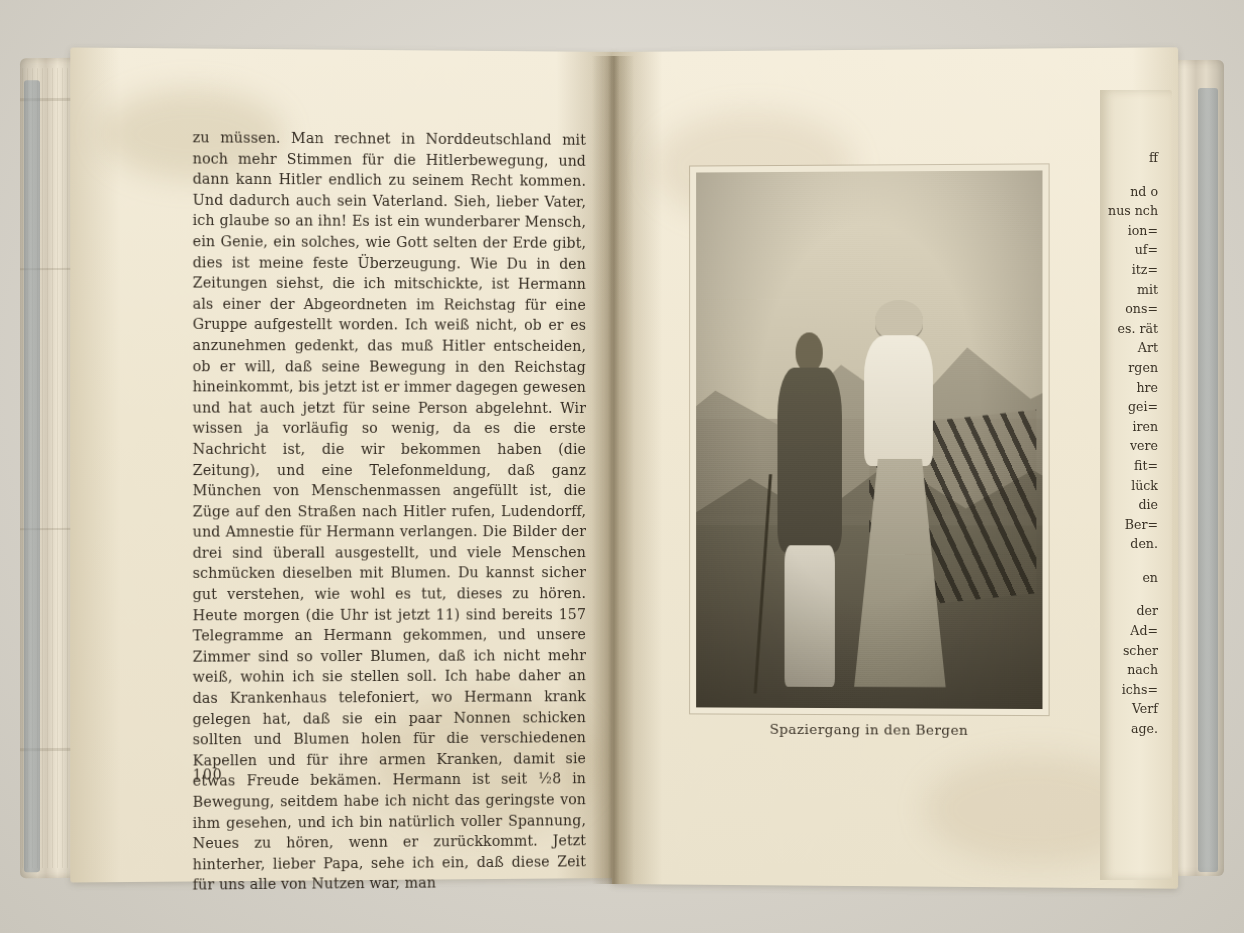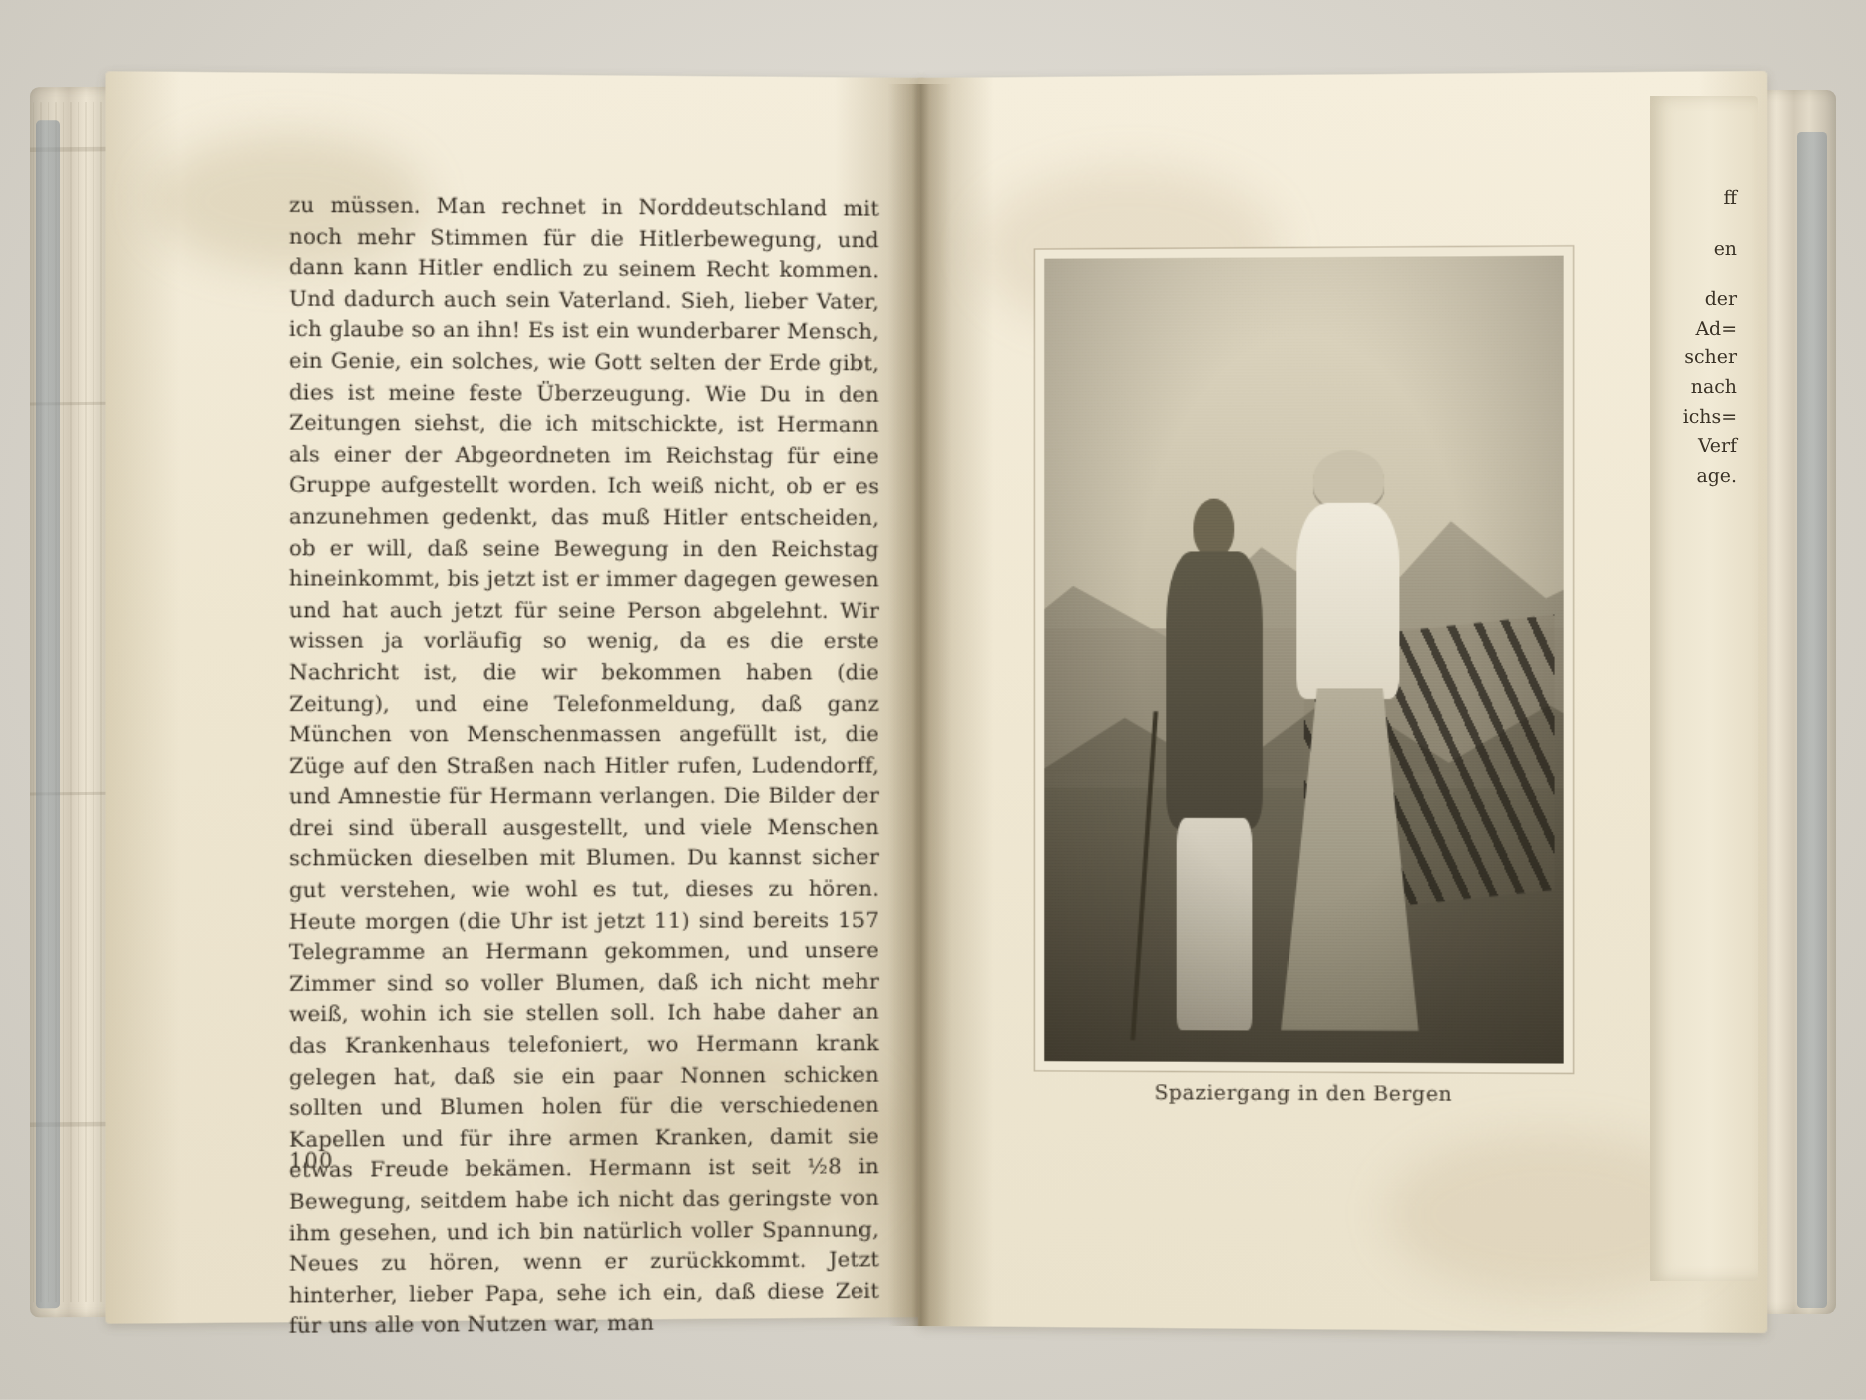--- a/index.html
+++ b/index.html
@@ -321,21 +321,21 @@
     font-family: "DejaVu Serif", "Liberation Serif", serif;
     font-size: 13.5px;
     letter-spacing: .4px;
     color: #3b3328;
   }
 
   
   .next-page {
     position: absolute;
     right: 52px;
-    top: 12px;
+    top: 38px;
     width: 72px;
     height: 790px;
     background: linear-gradient(90deg, #e9e1cb 0%, #f1ead6 55%, #e6ddc6 100%);
     box-shadow: inset 6px 0 10px rgba(120,104,74,.22);
     overflow: hidden;
     border-radius: 0 3px 3px 0;
   }
   .next-col {
     position: absolute;
     left: 8px;
@@ -412,19 +412,20 @@
       </div>
 
       <div class="plate-caption">Spaziergang in den Bergen</div>
     </div>
 
     <div class="gutter"></div>
 
     <div class="next-page">
       <div class="next-col">
         <div class="blk">ff</div>
+        <div class="blk">nd o nus nch ion= uf= itz= mit ons= es. rät Art rgen hre gei= iren vere fit= lück die Ber= den.</div>
         <div class="blk">en</div>
         <div class="blk">der Ad= scher nach ichs= Verf age.</div>
       </div>
     </div>
 
   </div>
 </div>
 
 </body></html>

